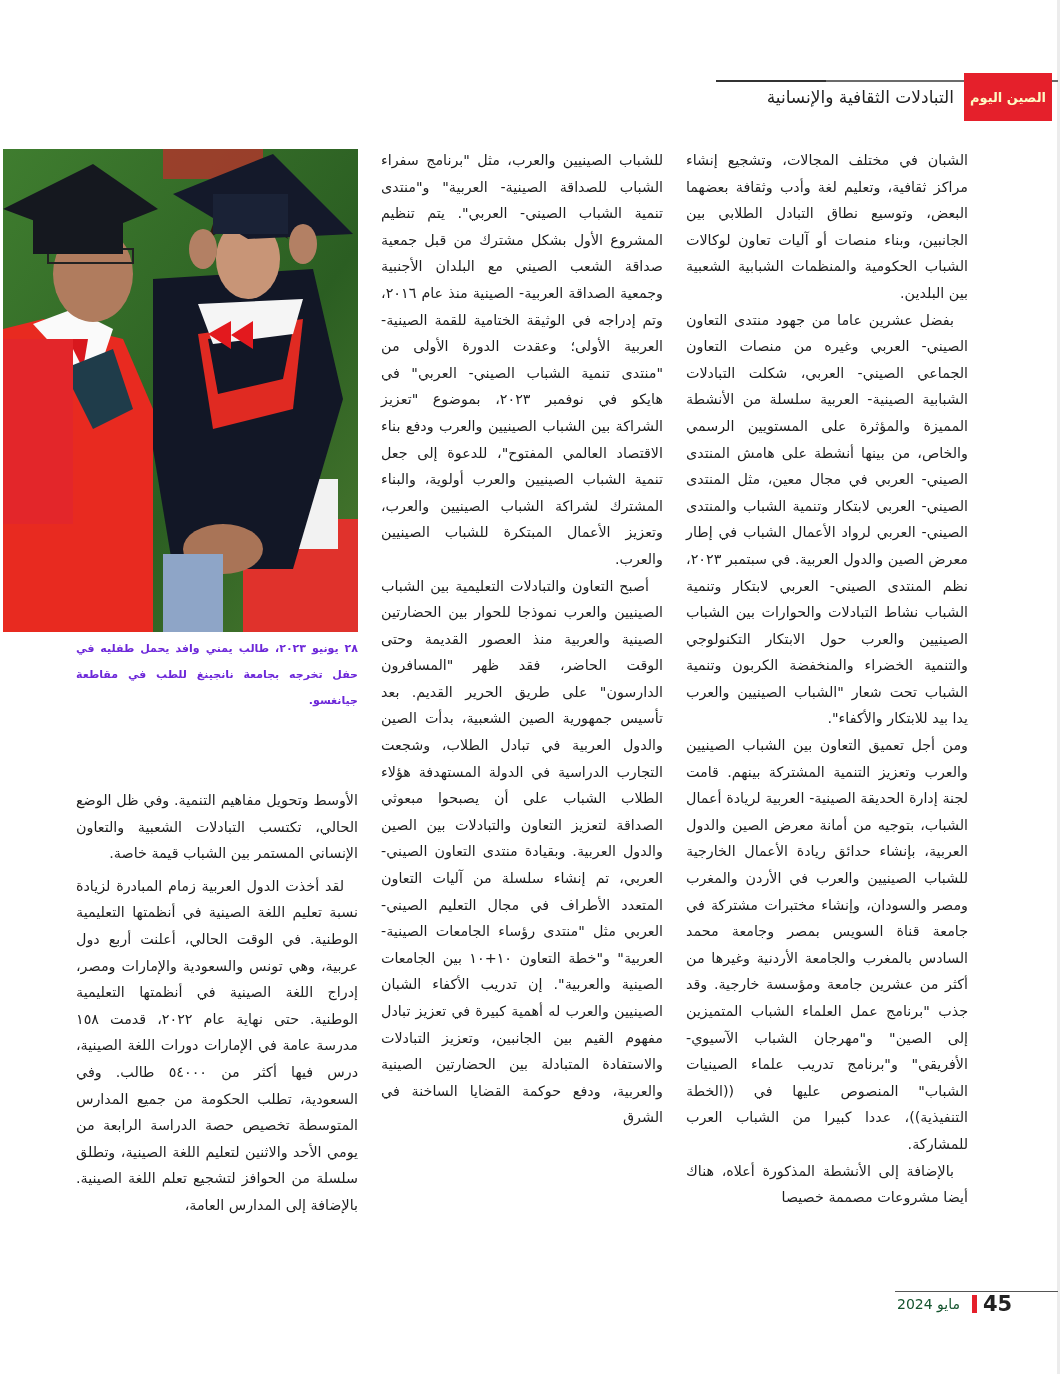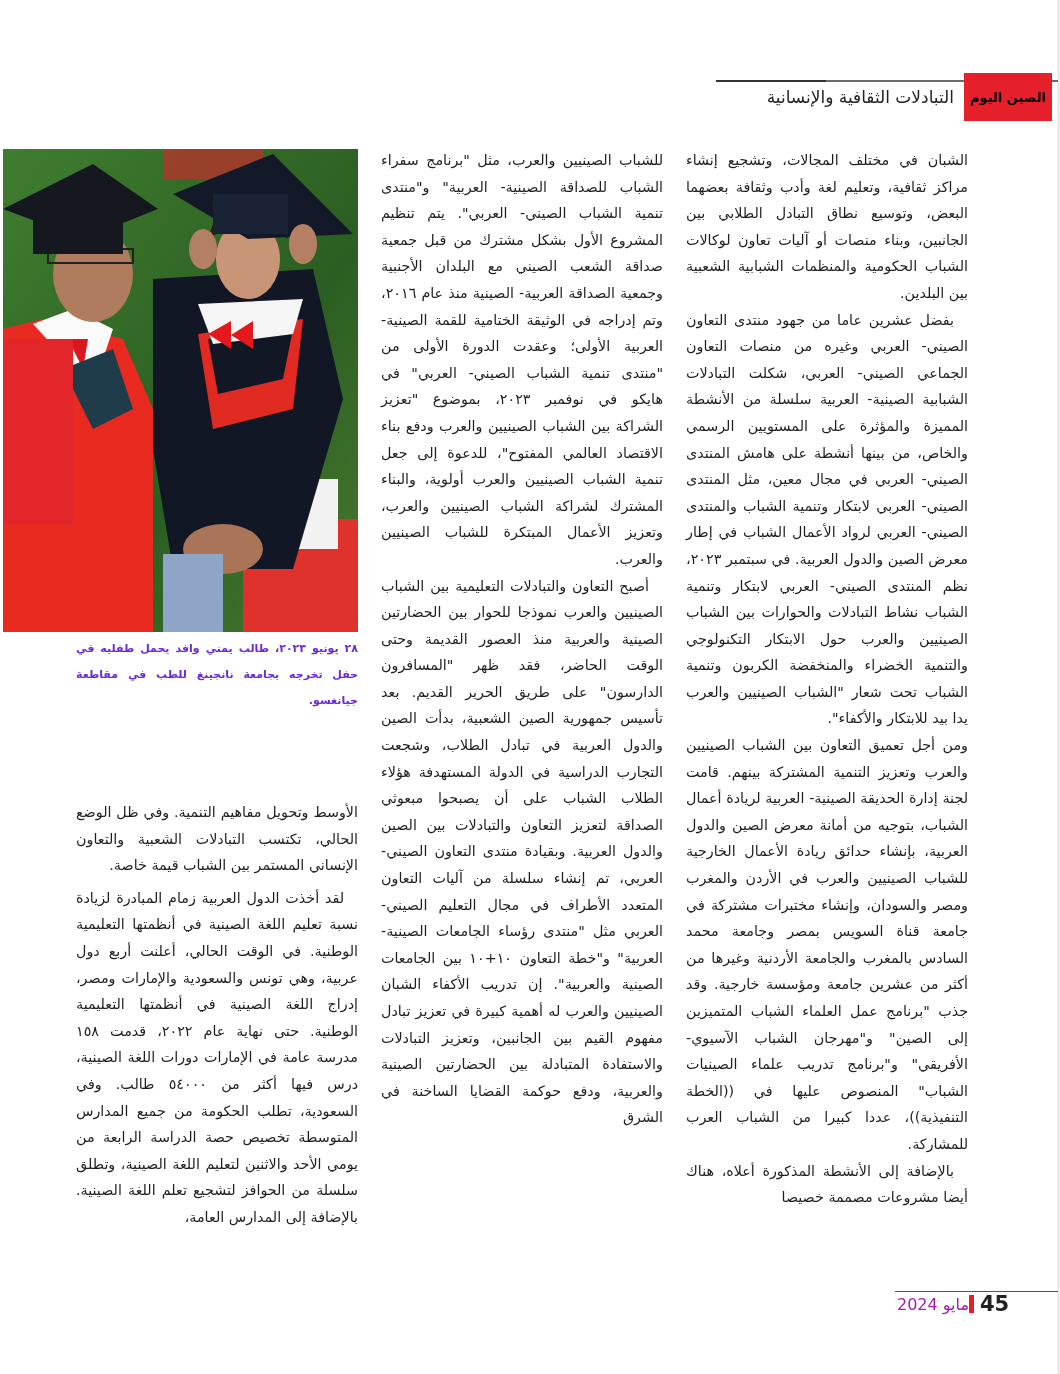--- a/index.html
+++ b/index.html
@@ -6,48 +6,48 @@
     body {
       width: 1060px; height: 1374px; background: #ffffff; position: relative; overflow: hidden;
       font-family: "DejaVu Sans", "Liberation Sans", sans-serif; color: #1a1a1a;
     }
     .right-edge { position: absolute; top: 0; right: 0; width: 3px; height: 1374px; background: #ececec; }
     
     .header-rule { position: absolute; top: 80px; left: 716px; width: 342px; height: 2px; background: #6b6b6b; }
     .header-rule-dark { position: absolute; top: 80px; left: 716px; width: 110px; height: 2px; background: #333; }
     .header { position: absolute; top: 84px; right: 0; width: 344px; height: 26px; direction: rtl; display: flex; align-items: center; }
     .brand-logo {
-      background: #e5202b; color: #000000; font-weight: bold; font-size: 13px; height: 24px; padding: 12px 6px;
+      background: #e5202b; color: #fef9c3; font-weight: bold; font-size: 13px; height: 24px; padding: 12px 6px;
       display: flex; align-items: center; margin-right: 8px; font-family: "DejaVu Sans", sans-serif;
     }
     .section-title { font-weight: normal; font-size: 17px; color: #222; margin-right: 10px; white-space: nowrap; }
 
     
     .col {
       position: absolute; direction: rtl; text-align: justify; text-align-last: right;
       font-family: "DejaVu Sans", sans-serif; font-size: 14.3px; line-height: 26.6px; color: #1e1e1e;
     }
     .col p { margin: 0; }
     .col p.indent { text-indent: 14px; }
     .col-right { top: 147px; left: 686px; width: 282px; }
     .col-mid { top: 147px; left: 381px; width: 282px; }
-    .col-left { top: 787px; left: 76px; width: 282px; margin-top: 12px; }
+    .col-left { top: 787px; left: 76px; width: 282px; }
     .subhead { font-weight: bold; font-size: 18.5px; line-height: 24px; margin: 6px 0 4px 0; color: #1a1a1a; text-align: right; text-align-last: right; }
 
     
     .photo { position: absolute; top: 149px; left: 3px; width: 355px; height: 483px; overflow: hidden; background: #2e6b2a; }
     .caption {
       position: absolute; top: 636px; left: 76px; width: 282px; direction: rtl; text-align: justify; text-align-last: right;
       font-weight: bold; font-size: 11px; line-height: 26px; color: #6d28d9;
     }
 
     
     .footer-rule { position: absolute; top: 1291px; left: 895px; width: 163px; height: 1px; background: #555; }
     .footer { position: absolute; top: 1292px; left: 897px; height: 24px; display: flex; align-items: center; direction: ltr; }
-    .issue-date { font-size: 16px; color: #a21caf; margin-right: 0; }
+    .issue-date { font-size: 14px; color: #14532d; margin-right: 12px; }
     .red-bar { width: 5px; height: 18px; background: #e5202b; margin-right: 6px; }
     .page-num { font-weight: bold; font-size: 21px; color: #222; }
   </style>
 </head>
 <body>
 
 <div class="right-edge"></div>
 
 <div class="header-rule"></div>
 <div class="header-rule-dark"></div>

